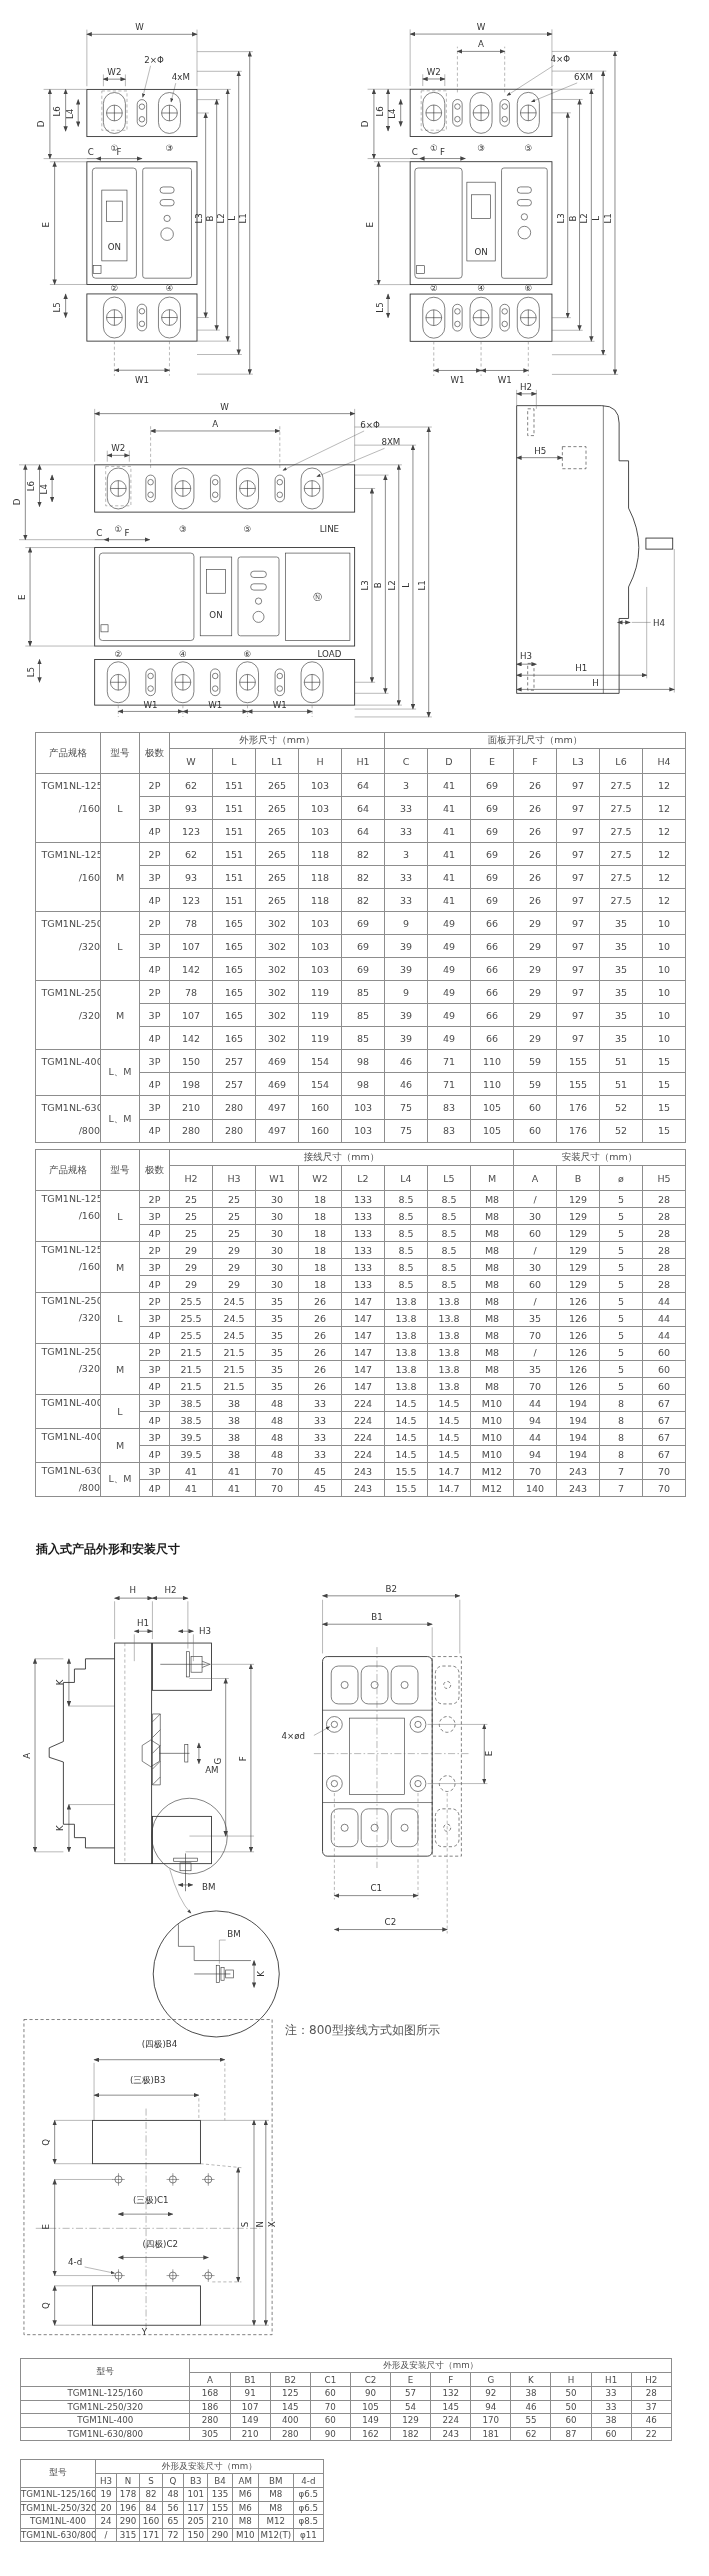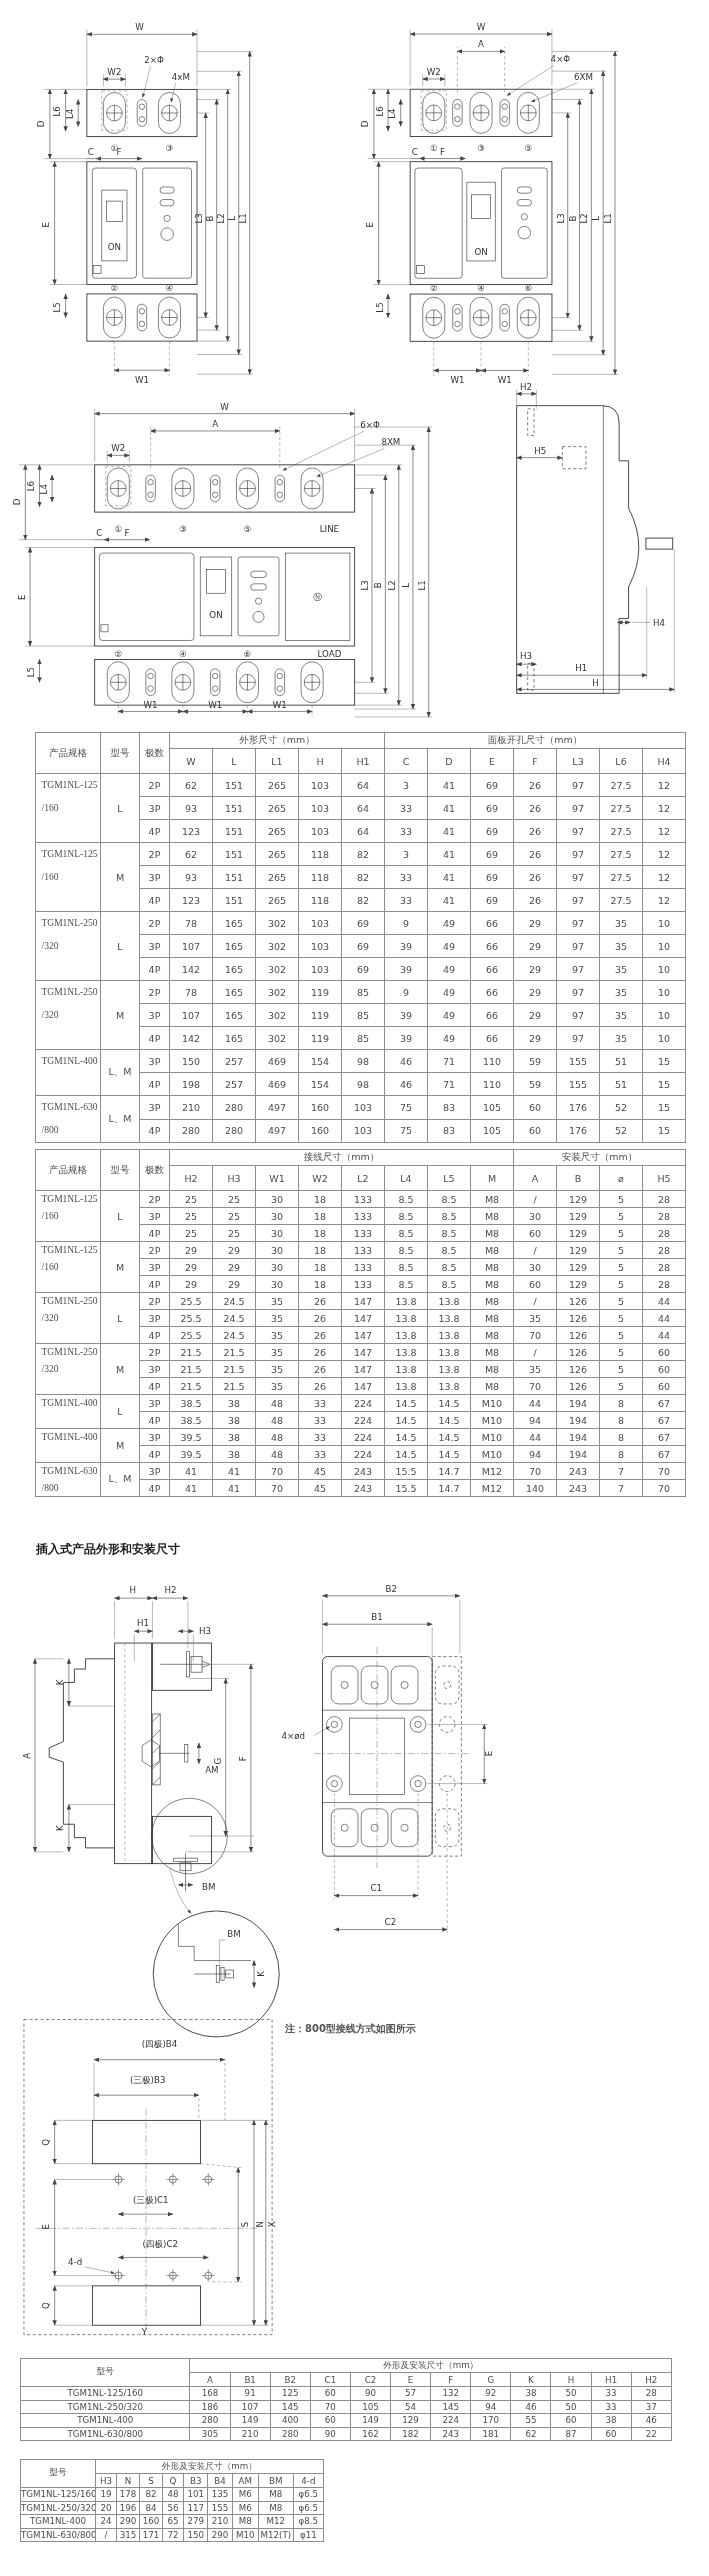--- a/index.html
+++ b/index.html
@@ -11,35 +11,35 @@
         color:#4d4d4d;}
   td,th{border:0.8px solid #8d8d8d;text-align:center;vertical-align:middle;
         font-weight:normal;padding:0;overflow:hidden;white-space:nowrap;}
   #t1,#t2{font-size:9.5px;}
   #t3,#t4{font-size:8.7px;}
   #t1 tr.h1 th{height:15px;} #t1 tr.h2 th{height:24px;} #t1 tbody td{height:22px;}
   #t2 tr.h1 th{height:15px;} #t2 tr.h2 th{height:24px;} #t2 tbody td{height:16px;}
   #t3 tr.h1 th,#t4 tr.h1 th{height:13.4px;}
   #t3 tr.h2 th,#t4 tr.h2 th{height:12.6px;}
   #t3 tbody td,#t4 tbody td{height:12.6px;}
-  #t1 td.spec,#t2 td.spec{text-align:left;padding-left:5.5px;vertical-align:top;font-family:Liberation Serif, serif;}
+  #t1 td.spec,#t2 td.spec{text-align:right;padding-left:5.5px;vertical-align:top;}
   #t1 td.spec div{height:23px;line-height:23px;}
   #t2 td.spec div{height:16.6px;line-height:16.6px;}
   
   svg{position:absolute;overflow:visible;}
   .ol{fill:none;stroke:#2e2e2e;stroke-width:1.1;}      
   .tn{fill:none;stroke:#3a3a3a;stroke-width:0.8;}      
   .dm{fill:none;stroke:#4a4a4a;stroke-width:0.8;}      
   .ex{fill:none;stroke:#6a6a6a;stroke-width:0.6;}      
   .dsh{stroke-dasharray:4 3;}
   .ctr{stroke-dasharray:9 3 2 3;}
   text{fill:#333;font-size:11px;font-family:"DejaVu Sans",sans-serif;}
   text.mid{text-anchor:middle;}
   .title{font-size:12px;font-weight:bold;color:#1a1a1a;font-family:"DejaVu Sans",sans-serif;}
-  .note{font-size:10px;color:#555;font-family:"DejaVu Sans",sans-serif;font-weight:bold;}
+  .note{font-size:12px;color:#555;font-family:"DejaVu Sans",sans-serif;}
 </style>
 </head>
 <body>
 
 <div class="page">
 
   <svg style="left:20px;top:4px" width="236" height="406" viewBox="0 0 300 515">
     <defs>
       <marker id="ar" viewBox="0 0 10 8" refX="9" refY="4" markerWidth="9" markerHeight="7" orient="auto-start-reverse">
           <path d="M0,0L10,4L0,8z" fill="#444"></path>
@@ -1411,21 +1411,21 @@
           <td>M6</td>
           <td>M8</td>
           <td>φ6.5</td>
         </tr>
         <tr>
           <td>TGM1NL-400</td>
           <td>24</td>
           <td>290</td>
           <td>160</td>
           <td>65</td>
-          <td>279</td>
+          <td>205</td>
           <td>210</td>
           <td>M8</td>
           <td>M12</td>
           <td>φ8.5</td>
         </tr>
         <tr>
           <td>TGM1NL-630/800</td>
           <td>/</td>
           <td>315</td>
           <td>171</td>

